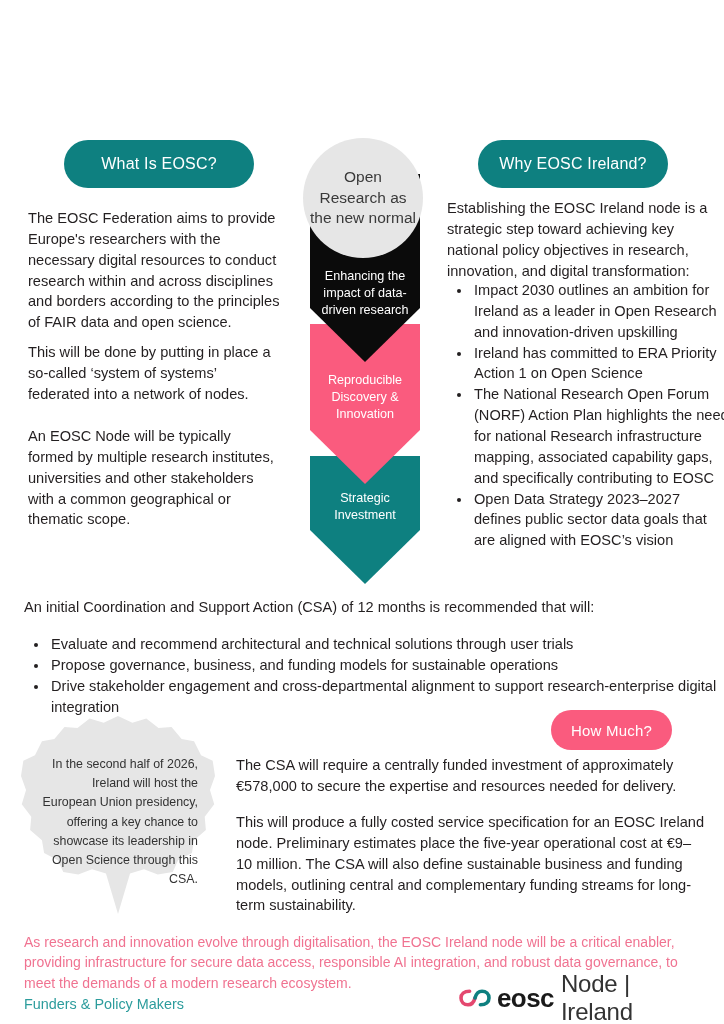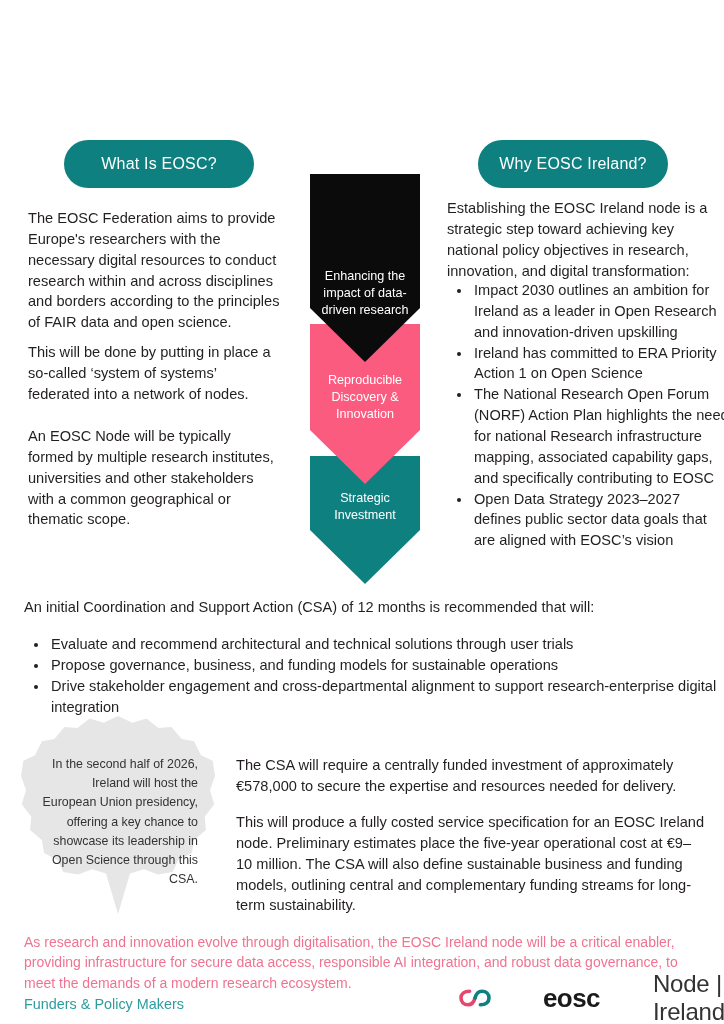--- a/index.html
+++ b/index.html
@@ -116,21 +116,21 @@
   #footer-tagline{
     position:absolute;left:24px;top:932px;width:676px;
     font-size:14px;line-height:1.45;color:#F07391;
   }
   #footer-audience{
     position:absolute;left:24px;top:996px;
     font-size:14.4px;color:#2C9C9C;
   }
   #logo{
     position:absolute;left:458px;top:980px;width:246px;height:36px;
-    display:flex;align-items:center;gap:46px;
+    display:flex;align-items:center;
   }
   #logo-mark{width:34px;height:24px;margin-right:5px;flex:0 0 auto;}
   #logo-eosc{font-size:26px;font-weight:bold;color:#1a1a1a;letter-spacing:-0.6px;}
   #logo-rest{font-size:24px;font-weight:400;color:#333333;margin-left:7px;letter-spacing:-0.2px;}
 </style>
 </head>
 <body>
 
 <div class="page">
 
@@ -143,20 +143,21 @@
   <div id="funnel">
     <div class="chev" id="chev-teal">
       <span>Strategic Investment</span>
     </div>
     <div class="chev" id="chev-pink">
       <span>Reproducible Discovery &amp; Innovation</span>
     </div>
     <div class="chev" id="chev-black">
       <span>Enhancing the impact of data-driven research</span>
     </div>
+    <div class="circle-top">Open Research as the new normal</div>
   </div>
 
   <div class="pill pill-teal" id="pill-why">Why EOSC Ireland?</div>
   <div class="para" id="why-p1">Establishing the EOSC Ireland node is a strategic step toward achieving key national policy objectives in research, innovation, and digital transformation:</div>
   <ul class="bullets" id="why-bullets">
     <li>Impact 2030 outlines an ambition for Ireland as a leader in Open Research and innovation-driven upskilling</li>
     <li>Ireland has committed to ERA Priority Action 1 on Open Science</li>
     <li>The National Research Open Forum (NORF) Action Plan highlights the need for national Research infrastructure mapping, associated capability gaps, and specifically contributing to EOSC</li>
     <li>Open Data Strategy 2023–2027 defines public sector data goals that are aligned with EOSC’s vision</li>
   </ul>
@@ -164,20 +165,21 @@
   <div class="para" id="how-lead">An initial Coordination and Support Action (CSA) of 12 months is recommended that will:</div>
   <ul class="bullets" id="how-bullets">
     <li>Evaluate and recommend architectural and technical solutions through user trials</li>
     <li>Propose governance, business, and funding models for sustainable operations</li>
     <li>Drive stakeholder engagement and cross-departmental alignment to support research-enterprise digital integration</li>
   </ul>
 
   <div id="badge"></div>
   <div id="badge-text">In the second half of 2026, Ireland will host the European Union presidency, offering a key chance to showcase its leadership in Open Science through this CSA.</div>
 
+  <div class="pill pill-pink" id="pill-howmuch">How Much?</div>
   <div class="para" id="cost-p1">The CSA will require a centrally funded investment of approximately €578,000 to secure the expertise and resources needed for delivery.</div>
   <div class="para" id="cost-p2">This will produce a fully costed service specification for an EOSC Ireland node. Preliminary estimates place the five-year operational cost at €9–10 million. The CSA will also define sustainable business and funding models, outlining central and complementary funding streams for long-term sustainability.</div>
 
   <div id="footer-tagline">As research and innovation evolve through digitalisation, the EOSC Ireland node will be a critical enabler, providing infrastructure for secure data access, responsible AI integration, and robust data governance, to meet the demands of a modern research ecosystem.</div>
   <div id="footer-audience">Funders &amp; Policy Makers</div>
 
   <div id="logo">
     <svg id="logo-mark" viewBox="0 0 34 24">
       <path d="M11.6 5.2 C6.0 5.2 3.0 8.0 3.0 12.0 C3.0 16.0 6.0 18.8 10.0 18.8
                C14.0 18.8 16.0 15.8 17.0 12.0" fill="none" stroke="#E4486F" stroke-width="3.6" stroke-linecap="round"></path>

